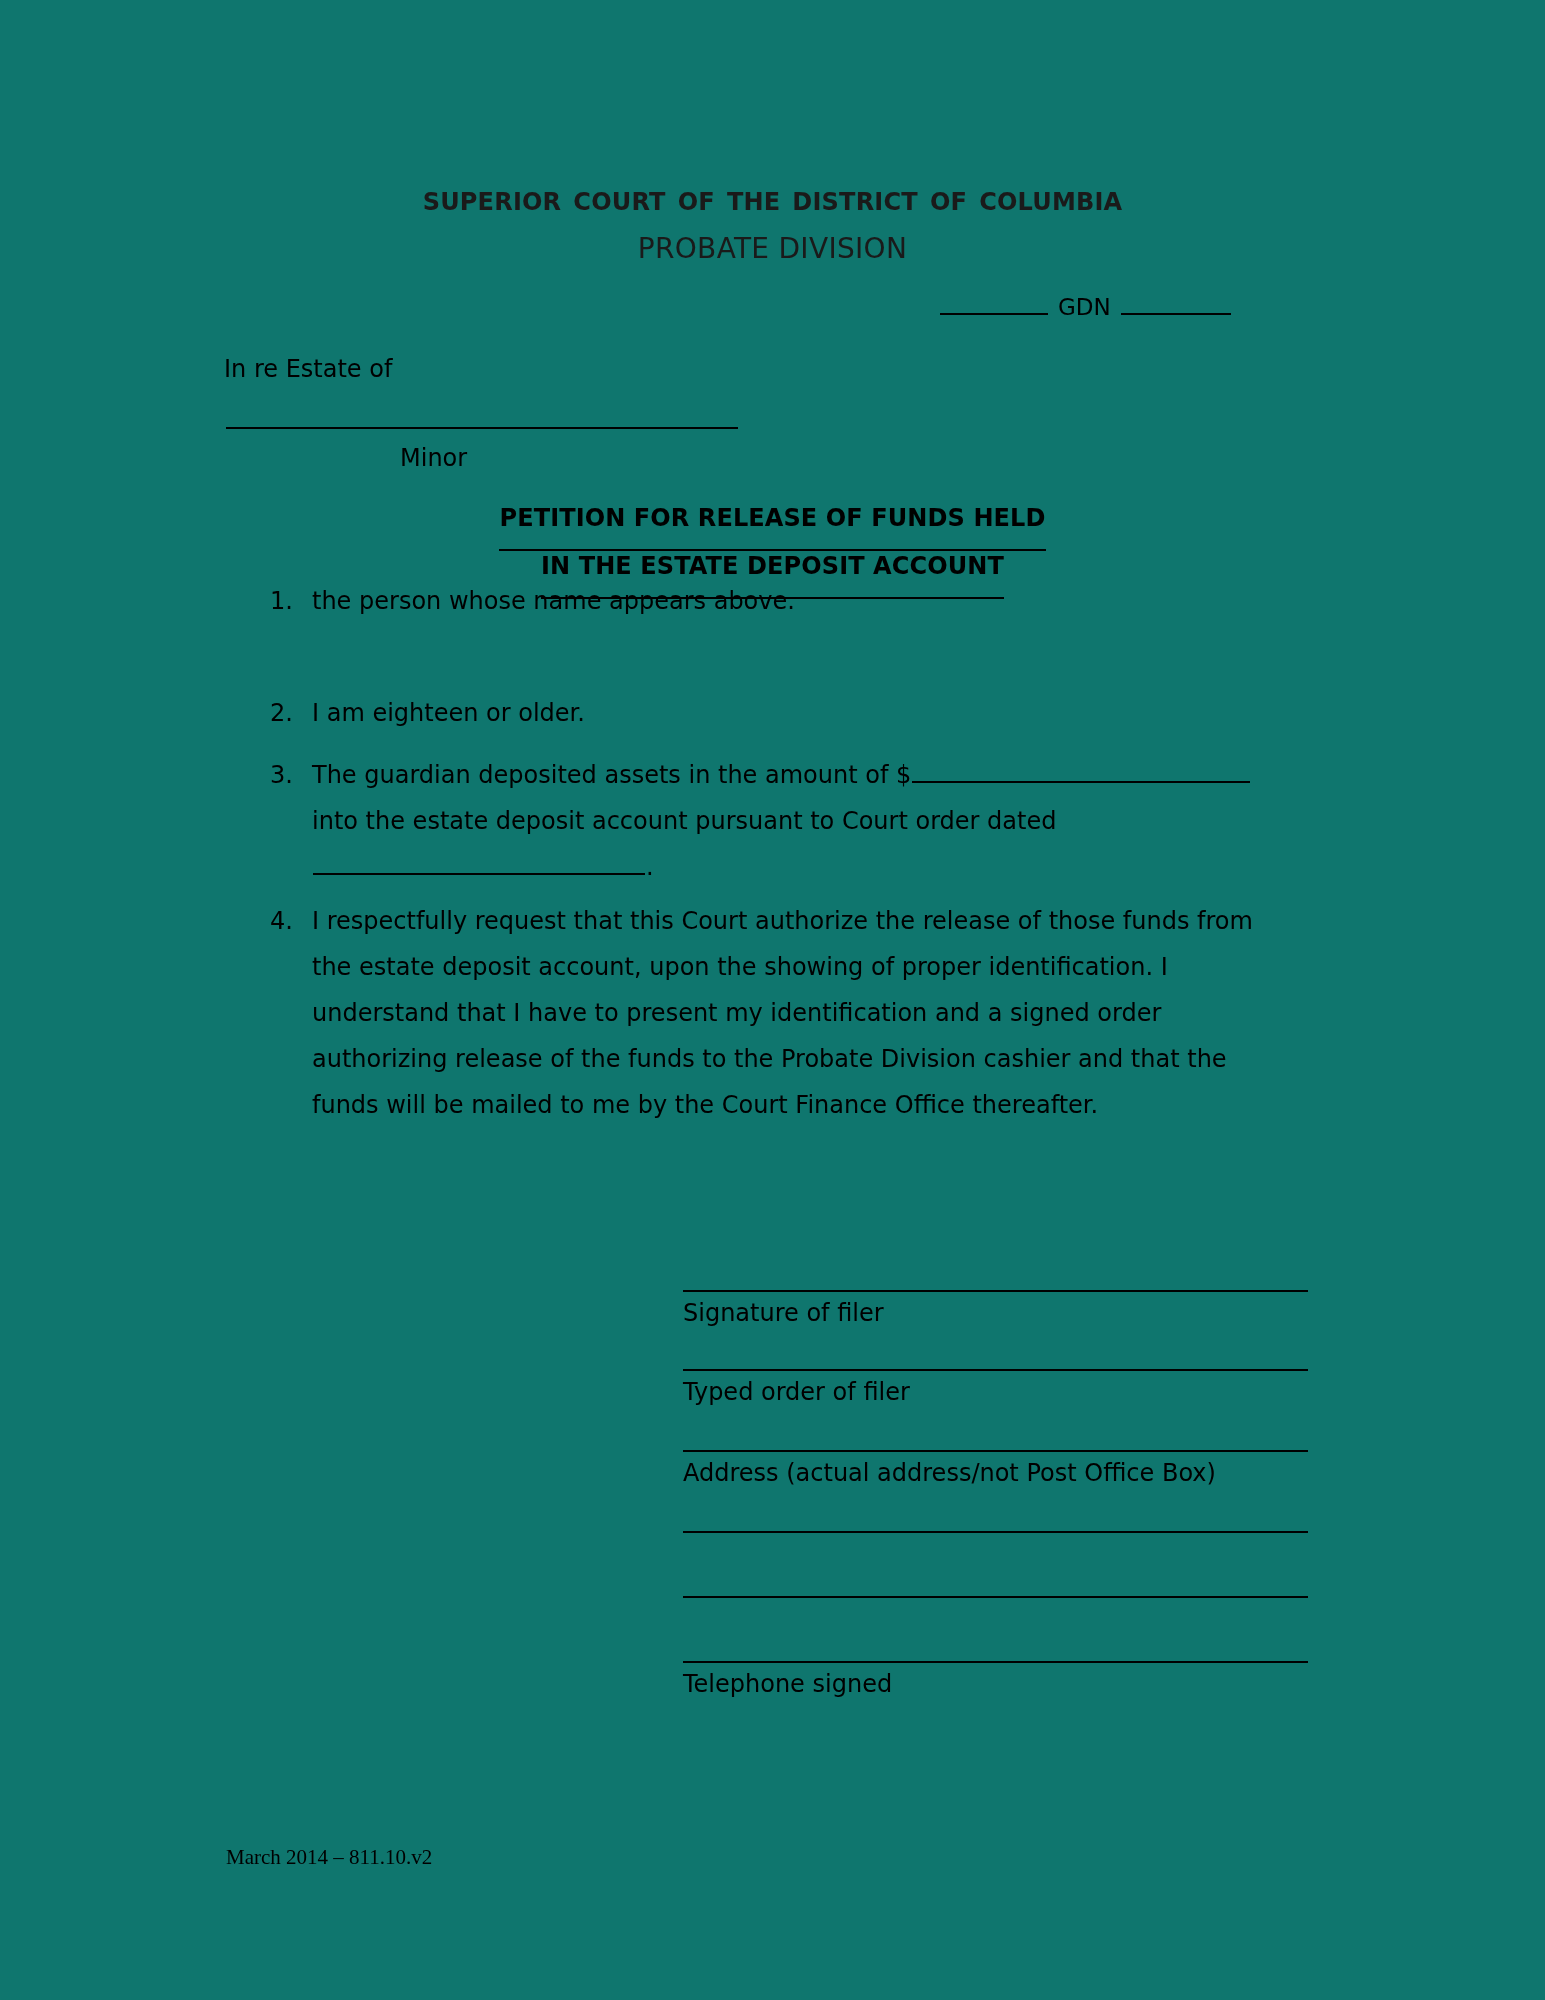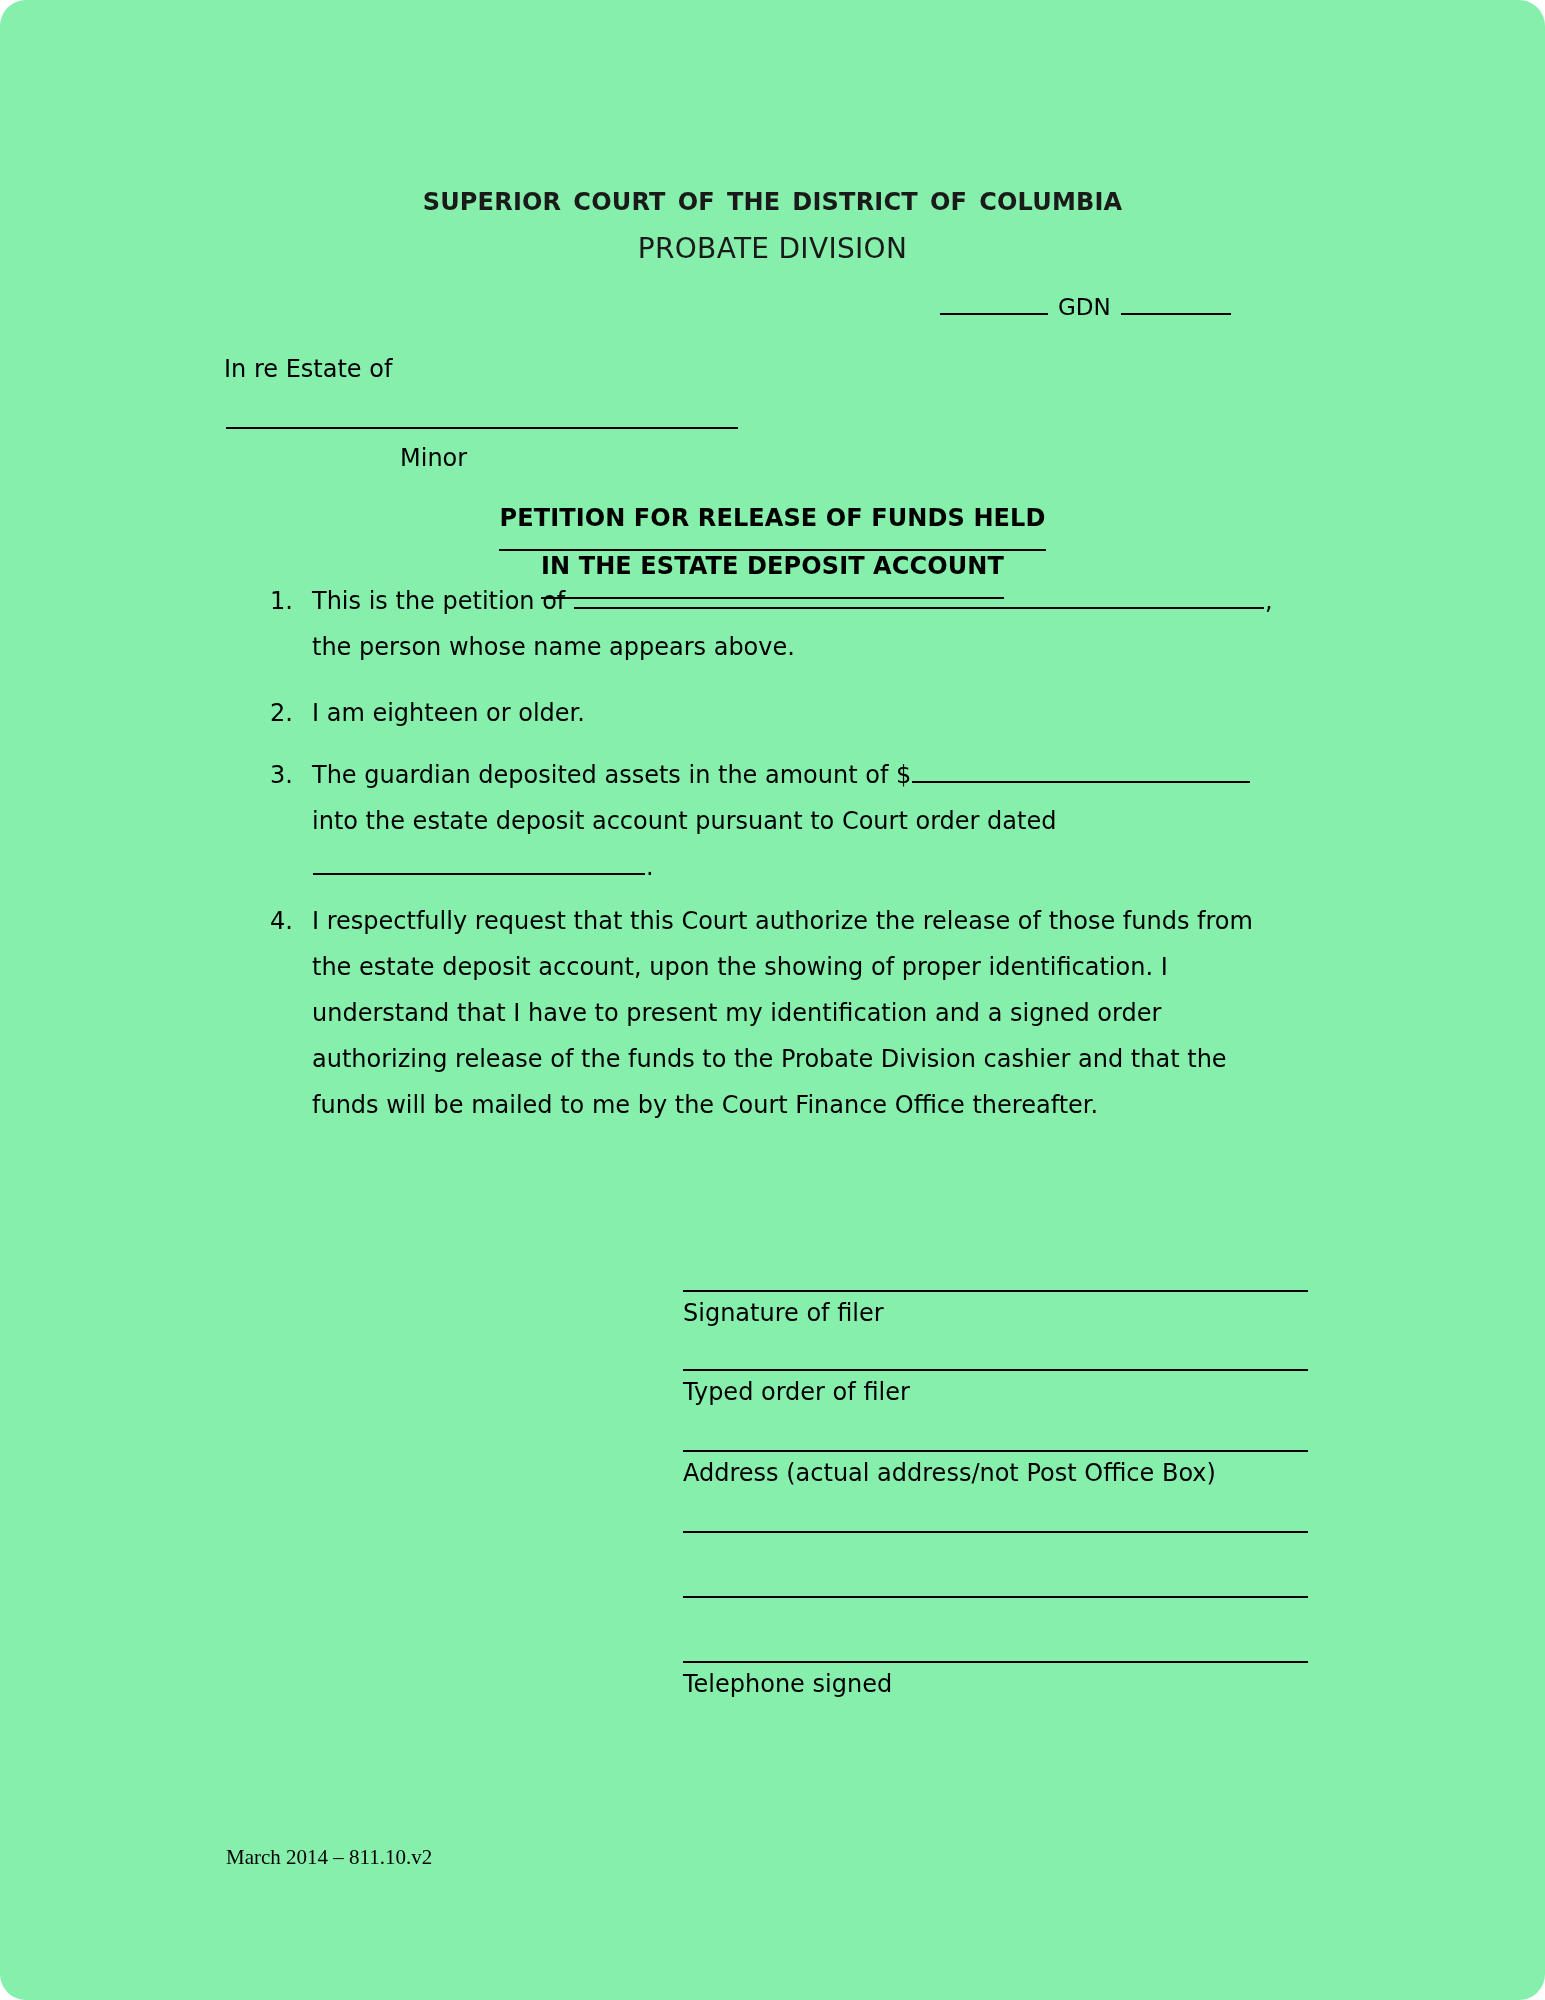--- a/index.html
+++ b/index.html
@@ -9,24 +9,23 @@
     background: #ffffff;
   }
   body {
     font-family: "DejaVu Sans", sans-serif;
     color: #000000;
   }
   .page {
     position: relative;
     width: 1545px;
     height: 2000px;
-    background: #86efac;
+    background: #0f766e;
     margin: 0 auto;
     overflow: hidden;
-    border-radius: 26px;
   }
 
   
   .court-title {
     position: absolute;
     left: 0;
     top: 178px;
     width: 1545px;
     text-align: center;
     font-family: "DejaVu Sans", sans-serif;
@@ -198,21 +197,20 @@
   <div class="minor-label">Minor</div>
 
   <div class="doc-heading">
     <span>PETITION FOR RELEASE OF FUNDS HELD</span><br>
     <span>IN THE ESTATE DEPOSIT ACCOUNT</span>
   </div>
 
   <div class="item" id="item1">
     <span class="num">1.</span>
     <span class="body">
-      <p><span>This is the petition of </span><span class="inline-blank blank1"></span><span>,</span></p>
       <p>the person whose name appears above.</p>
     </span>
   </div>
 
   <div class="item" id="item2">
     <span class="num">2.</span>
     <span class="body">
       <p>I am eighteen or older.</p>
     </span>
   </div>

